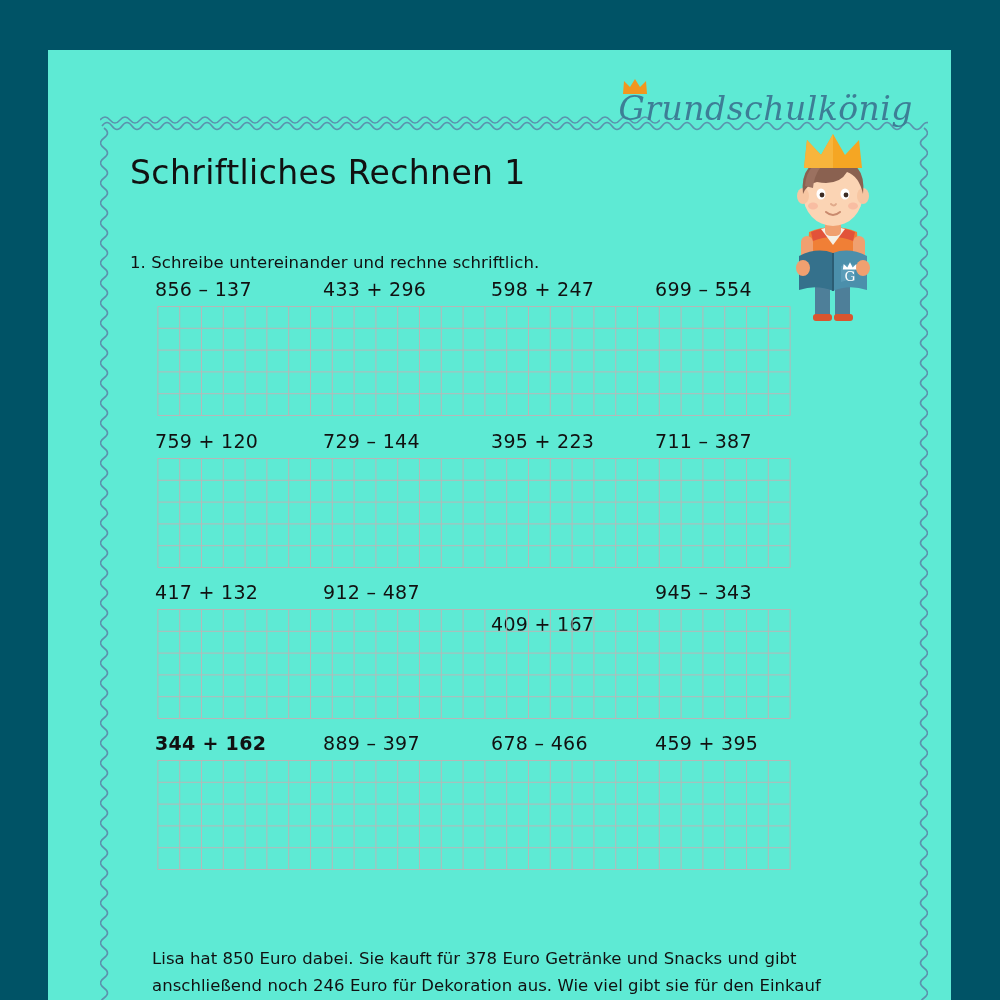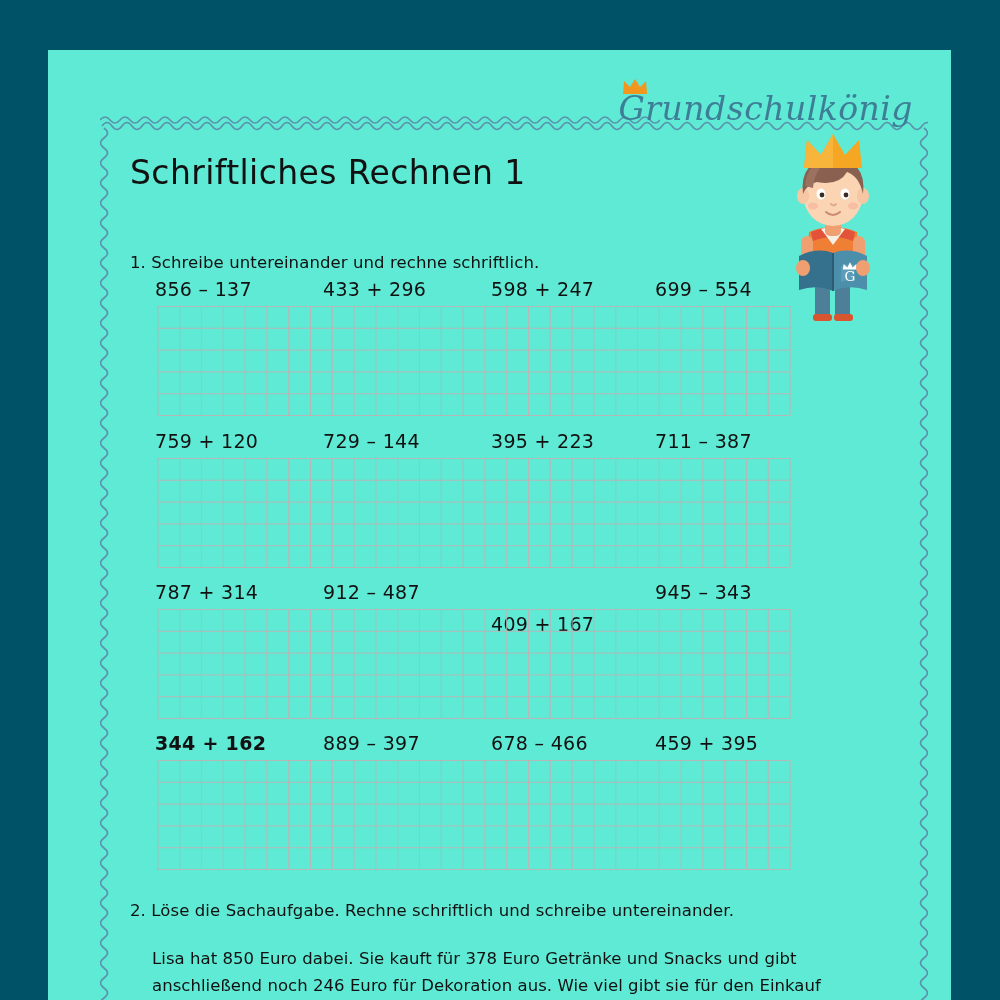--- a/index.html
+++ b/index.html
@@ -334,21 +334,21 @@
               <line x1="0.5" y1="22.5" x2="638.5" y2="22.5" stroke="#b7b7b7" stroke-width="1"></line>
               <line x1="0.5" y1="44.5" x2="638.5" y2="44.5" stroke="#b7b7b7" stroke-width="1"></line>
               <line x1="0.5" y1="66.5" x2="638.5" y2="66.5" stroke="#b7b7b7" stroke-width="1"></line>
               <line x1="0.5" y1="88.5" x2="638.5" y2="88.5" stroke="#b7b7b7" stroke-width="1"></line>
               <line x1="0.5" y1="110.5" x2="638.5" y2="110.5" stroke="#b7b7b7" stroke-width="1"></line>
             </svg>
           </div>
         </div>
         <div class="block" style="top: 531px;">
           <div class="labels">
-            <div class="label" style="left: 107px;">787 + 314</div>
+            <div class="label" style="left: 107px;">417 + 132</div>
             <div class="label" style="left: 275px;">912 – 487</div>
             <div class="label" style="left: 443px; margin-top: 32px;">409  + 167</div>
             <div class="label" style="left: 607px;">945 – 343</div>
           </div>
           <div class="grid-wrap">
             <svg viewBox="0 0 639 111" width="638" height="110" xmlns="http://www.w3.org/2000/svg">
               <line x1="0.5" y1="0.5" x2="0.5" y2="110.5" stroke="#b7b7b7" stroke-width="1"></line>
               <line x1="22.5" y1="0.5" x2="22.5" y2="110.5" stroke="#b7b7b7" stroke-width="1"></line>
               <line x1="44.5" y1="0.5" x2="44.5" y2="110.5" stroke="#b7b7b7" stroke-width="1"></line>
               <line x1="66.5" y1="0.5" x2="66.5" y2="110.5" stroke="#b7b7b7" stroke-width="1"></line>
@@ -430,19 +430,18 @@
               <line x1="0.5" y1="22.5" x2="638.5" y2="22.5" stroke="#b7b7b7" stroke-width="1"></line>
               <line x1="0.5" y1="44.5" x2="638.5" y2="44.5" stroke="#b7b7b7" stroke-width="1"></line>
               <line x1="0.5" y1="66.5" x2="638.5" y2="66.5" stroke="#b7b7b7" stroke-width="1"></line>
               <line x1="0.5" y1="88.5" x2="638.5" y2="88.5" stroke="#b7b7b7" stroke-width="1"></line>
               <line x1="0.5" y1="110.5" x2="638.5" y2="110.5" stroke="#b7b7b7" stroke-width="1"></line>
             </svg>
           </div>
         </div>
       </div>
 
-    <div class="task-line task2">2. Löse die Sachaufgabe. Rechne schriftlich und schreibe untereinander.</div>
 
     <div class="story">Lisa hat 850 Euro dabei. Sie kauft für 378 Euro Getränke und Snacks und gibt anschließend noch 246 Euro für Dekoration aus. Wie viel gibt sie für den Einkauf</div>
 
   </div>
 
 </div>
 
 </body></html>

